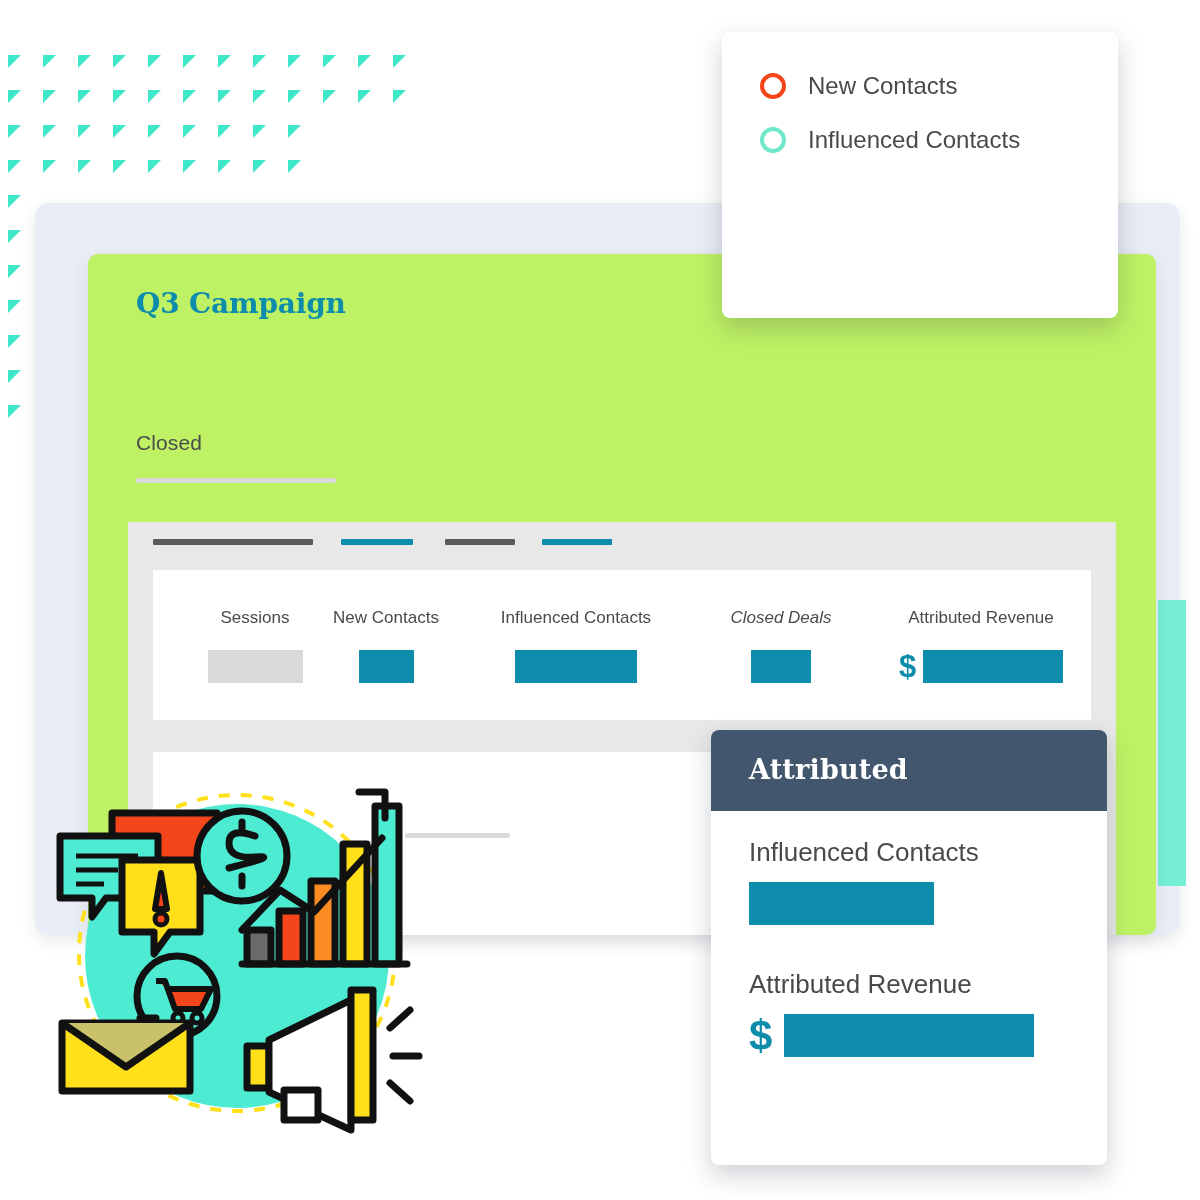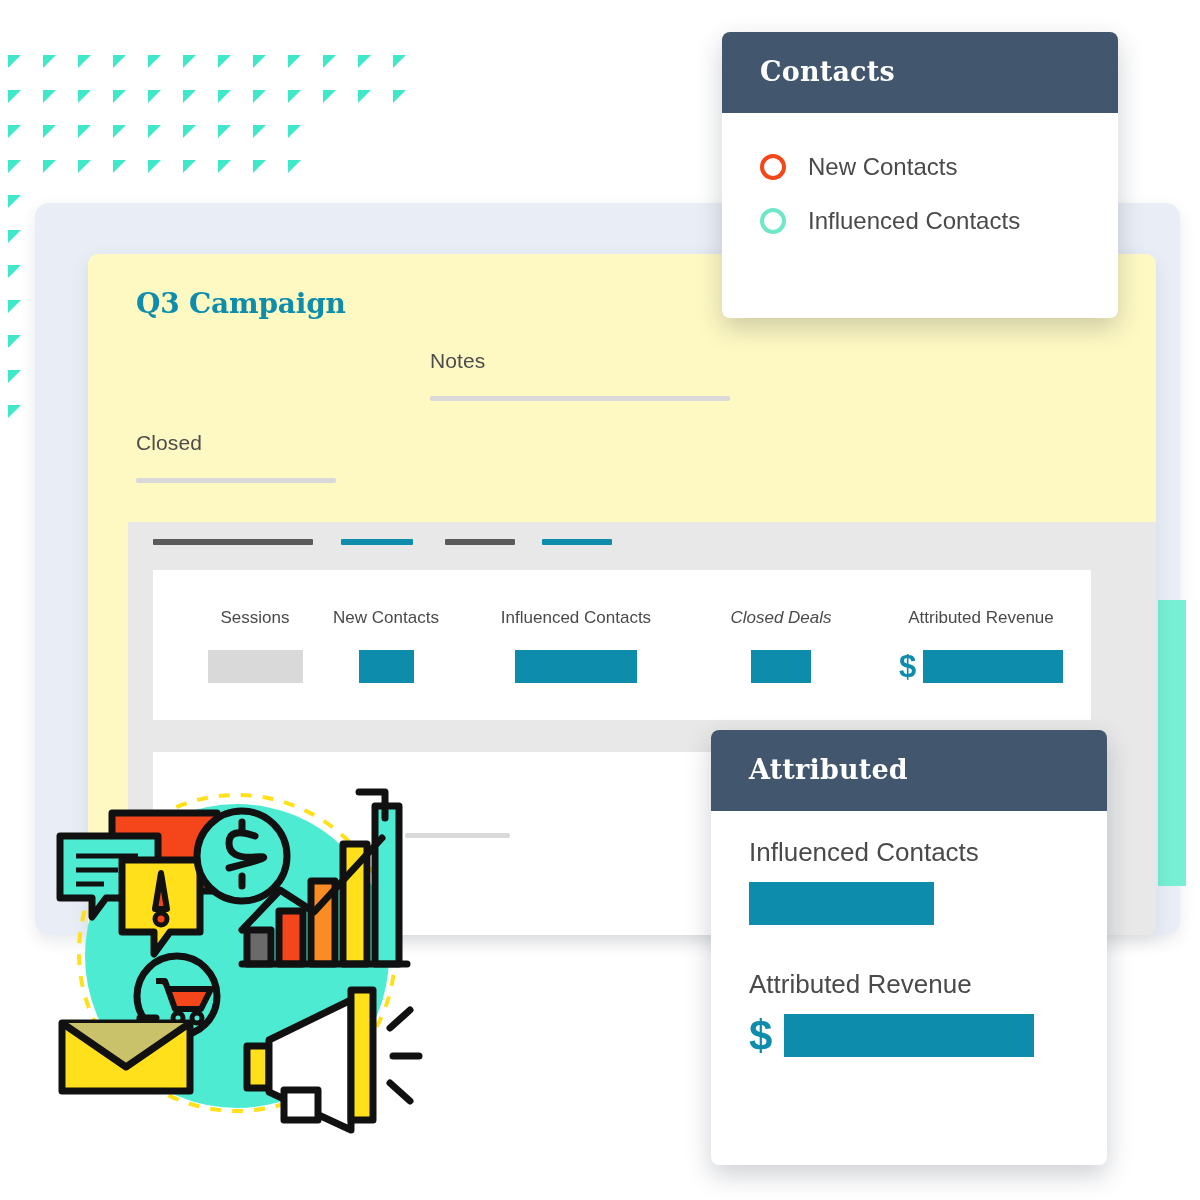--- a/index.html
+++ b/index.html
@@ -19,37 +19,37 @@
        border-bottom:13px solid transparent;}
 
   
   .card-back{
     position:absolute;left:35px;top:203px;width:1145px;height:732px;
     background:#E9EEF6;border-radius:14px;
     box-shadow:0 6px 16px rgba(40,50,70,.10);
   }
   .card-front{
     position:absolute;left:88px;top:254px;width:1068px;height:681px;
-    background:#fef9c3;border-radius:10px;
+    background:#bef264;border-radius:10px;
     box-shadow:0 6px 18px rgba(40,50,70,.10);
     overflow:hidden;
   }
 
   .page-title{
     position:absolute;left:48px;top:33px;
     font-family:"DejaVu Serif", serif;
     font-weight:bold;font-size:28px;color:#0E8CAB;letter-spacing:-.2px;
   }
 
   .field{position:absolute;}
   .field .flabel{font-size:21px;color:#4c4c4c;font-weight:400;letter-spacing:.1px;}
   .field .fline{margin-top:23px;height:5px;background:#D9D9D9;border-radius:2px;}
 
   
-  .band{position:absolute;left:40px;top:268px;width:988px;height:413px;background:#E8E8E8;padding-left:48px;}
+  .band{position:absolute;left:40px;top:268px;width:988px;height:413px;background:#E8E8E8;}
   .tabstrip{position:absolute;left:25px;top:17px;width:940px;height:10px;}
   .tab{position:absolute;height:6px;border-radius:1px;}
   .metrics{position:absolute;left:25px;top:48px;width:938px;height:150px;background:#fff;}
   .mcol{position:absolute;text-align:center;}
   .mcol .mlabel{font-size:17px;color:#4a4a4a;white-space:nowrap;}
   .mbar{margin:22px auto 0;height:33px;}
   .money{display:flex;align-items:center;justify-content:center;gap:7px;}
   .dollar{font-size:31px;font-weight:bold;color:#0E8CAB;line-height:1;}
 
   .panel2{position:absolute;left:25px;top:230px;width:938px;height:183px;background:#fff;}
@@ -140,24 +140,20 @@
 
   <div class="card-back"></div>
 
   <div class="mint-bar"></div>
 
   <div class="card-front">
 
     <div class="page-title">Q3 Campaign</div>
 
 
-    <div class="field" style="left:342px;top:95px;width:300px;">
-      <div class="flabel">Notes</div>
-      <div class="fline"></div>
-    </div>
 
     <div class="field" style="left:48px;top:177px;width:200px;">
       <div class="flabel">Closed</div>
       <div class="fline"></div>
     </div>
 
     <div class="band">
 
       <div class="tabstrip">
         <div class="tab" style="left:0px;width:160px;background:#5B5B5B;"></div>
@@ -193,23 +189,20 @@
         </div>
 
       <div class="panel2">
         <div class="pl-line" style="left:252px;top:81px;width:105px;"></div>
 
       </div>
     </div>
   </div>
 
   <div class="pop" style="left:722px;top:32px;width:396px;height:286px;">
-    <div class="pop-head">
-      <div class="ptitle">Contacts</div>
-    </div>
     <div class="pop-body" id="contactsBody">
         <div class="legend-row">
           <span class="ring" style="border-color: rgb(245, 70, 26);"></span>
           <span class="legend-label">New Contacts</span>
         </div>
         <div class="legend-row">
           <span class="ring" style="border-color: rgb(110, 232, 200);"></span>
           <span class="legend-label">Influenced Contacts</span>
         </div>
       </div>

